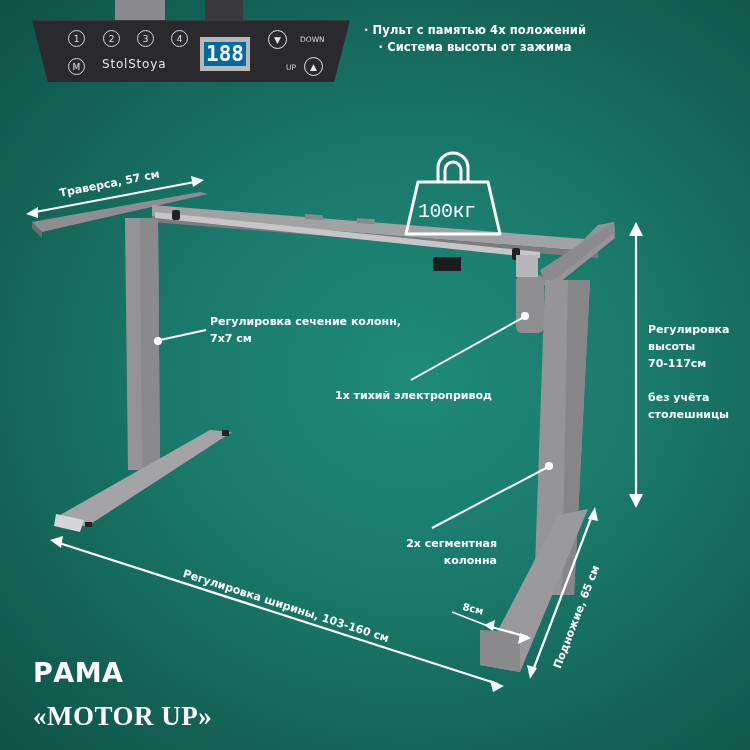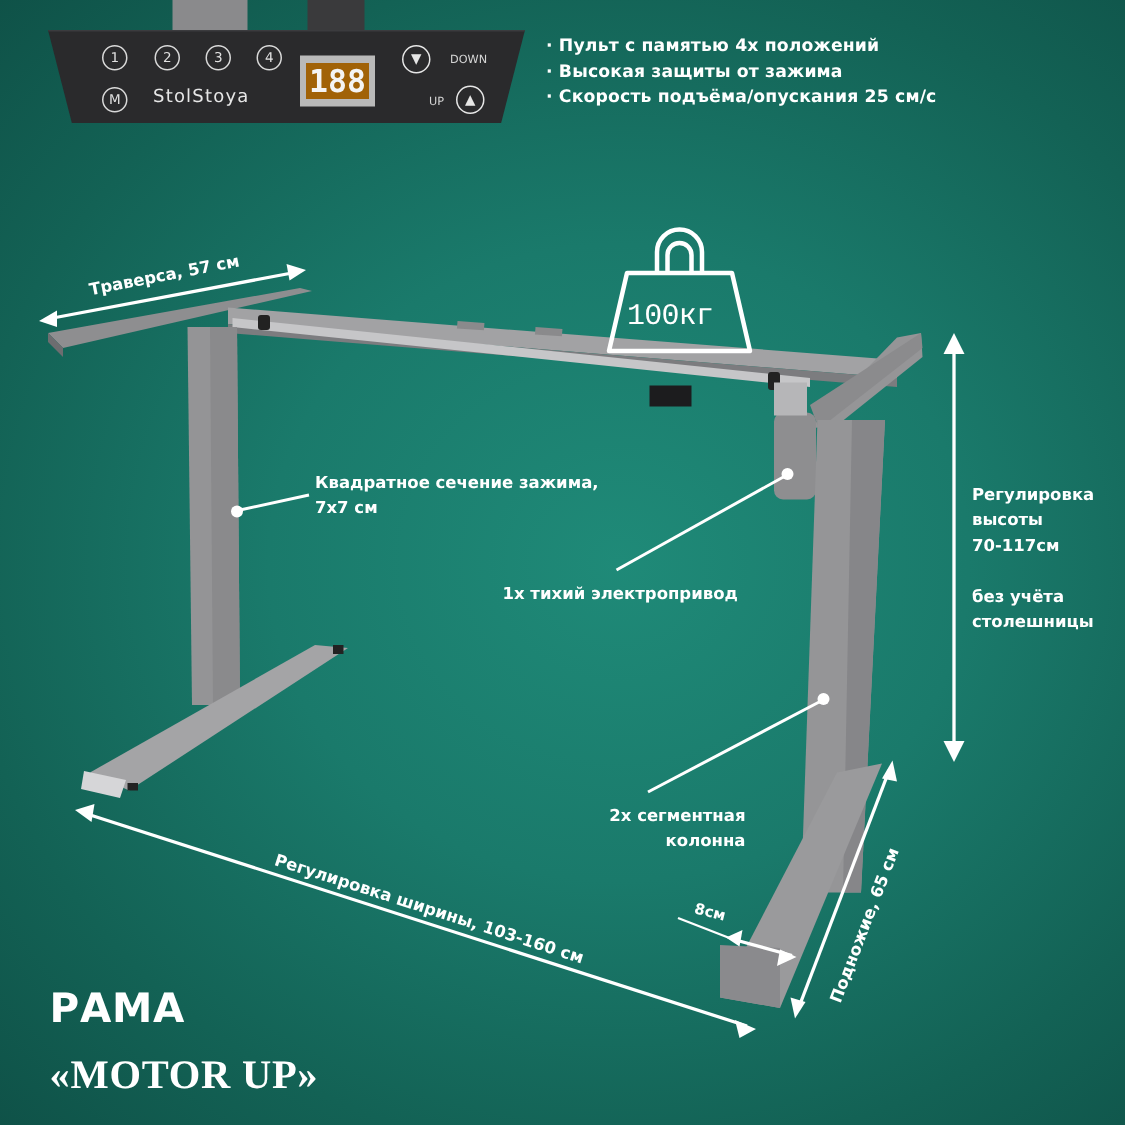--- a/index.html
+++ b/index.html
@@ -7,21 +7,21 @@
     body {
       position: relative;
       font-family: "DejaVu Sans", sans-serif;
       background: radial-gradient(ellipse at 55% 50%, #1f8a78 0%, #1a7a6b 40%, #136255 75%, #0f5248 100%);
       color: #ffffff;
     }
     .scene { position: absolute; left: 0; top: 0; width: 750px; height: 750px; }
     .abs { position: absolute; }
     .feature-list {
       position: absolute; left: 364px; top: 22px; list-style: none;
-      font-size: 11.5px; font-weight: bold; line-height: 17px; letter-spacing: 0.1px;
+      font-size: 11.5px; font-weight: bold; line-height: 17px; letter-spacing: 0.1px; text-align: center;
     }
     .feature-list li::before { content: "· "; }
     .label { position: absolute; font-weight: bold; font-size: 11px; line-height: 17px; white-space: nowrap; }
     .title {
       position: absolute; left: 33px; font-weight: bold; font-size: 27px; letter-spacing: 0.5px;
       line-height: 34px; white-space: nowrap;
     }
     
     .panel {
       position: absolute; left: 32px; top: 20px; width: 318px; height: 62px;
@@ -35,21 +35,21 @@
       display: flex; align-items: center; justify-content: center;
       font-family: "DejaVu Sans", sans-serif;
     }
     .brand { position: absolute; left: 102px; top: 52px; font-size: 12px; color: #e6e6e6; letter-spacing: 0.8px; }
     .display {
       position: absolute; left: 200px; top: 36px; width: 50px; height: 34px;
       background: #b9b9b9; color: #ffffff;
       font-family: "DejaVu Sans Mono", monospace; font-size: 21px; font-weight: bold;
       display: flex; align-items: center; justify-content: center; letter-spacing: 0px;
     }
-    .display span { background: #a16207; padding: 0 2px; color: #f4f4f4; }
+    .display span { background: #0369a1; padding: 0 2px; color: #f4f4f4; }
     .dir-label { position: absolute; font-size: 7.5px; color: #d6d6d6; }
     .arrow-btn {
       position: absolute; width: 19px; height: 19px; border-radius: 50%; border: 1.5px solid #e6e6e6;
       display: flex; align-items: center; justify-content: center; font-size: 9px; color: #e6e6e6;
     }
     .weight {
       position: absolute; left: 404px; top: 148px; width: 98px; height: 90px;
     }
     .weight-text { position: absolute; left: 418px; top: 200px; font-size: 20px; letter-spacing: -0.5px; color: #fff; font-family: Liberation Mono, monospace; }
   </style>
@@ -145,35 +145,34 @@
     </div>
     <div class="dir-label" style="left:268px;top:14px">DOWN</div>
     <div class="dir-label" style="left:254px;top:42px">UP</div>
     <div class="arrow-btn" style="left:272px;top:36px">
       <span>▲</span>
     </div>
   </div>
 
   <ul class="feature-list">
     <li>Пульт с памятью 4х положений</li>
-    <li>Высокая защиты от зажима</li>
-    <li>Скорость подъёма/опускания 25 см/с</li>
+    <li>Система высоты от зажима</li>
   </ul>
 
   <svg class="weight" viewBox="0 0 98 90">
     <path d="M34,34 L34,20 A15,15 0 0 1 64,20 L64,34" fill="none" stroke="#fff" stroke-width="3"></path>
     <path d="M41,34 L41,22 A8,8 0 0 1 57,22 L57,34" fill="none" stroke="#fff" stroke-width="3"></path>
     <polygon points="14,34 84,34 96,86 2,86" fill="none" stroke="#fff" stroke-width="3" stroke-linejoin="round"></polygon>
   </svg>
   <div class="weight-text">100кг</div>
 
   <div class="label" style="left:58px;top:185px;transform:rotate(-11deg);transform-origin:left top;">Траверса, 57 см</div>
 
   <div class="label" style="left:210px;top:313px;">
-    <div>Квадратное сечение зажима,</div>
+    <div>Регулировка сечение колонн,</div>
     <div>7х7 см</div>
   </div>
 
   <div class="label" style="left:335px;top:387px;">1х тихий электропривод</div>
 
   <div class="label" style="left:648px;top:321px;line-height:17px;">
     <div>Регулировка</div>
     <div>высоты</div>
     <div>70-117см</div>
     <div style="height:17px"></div>

